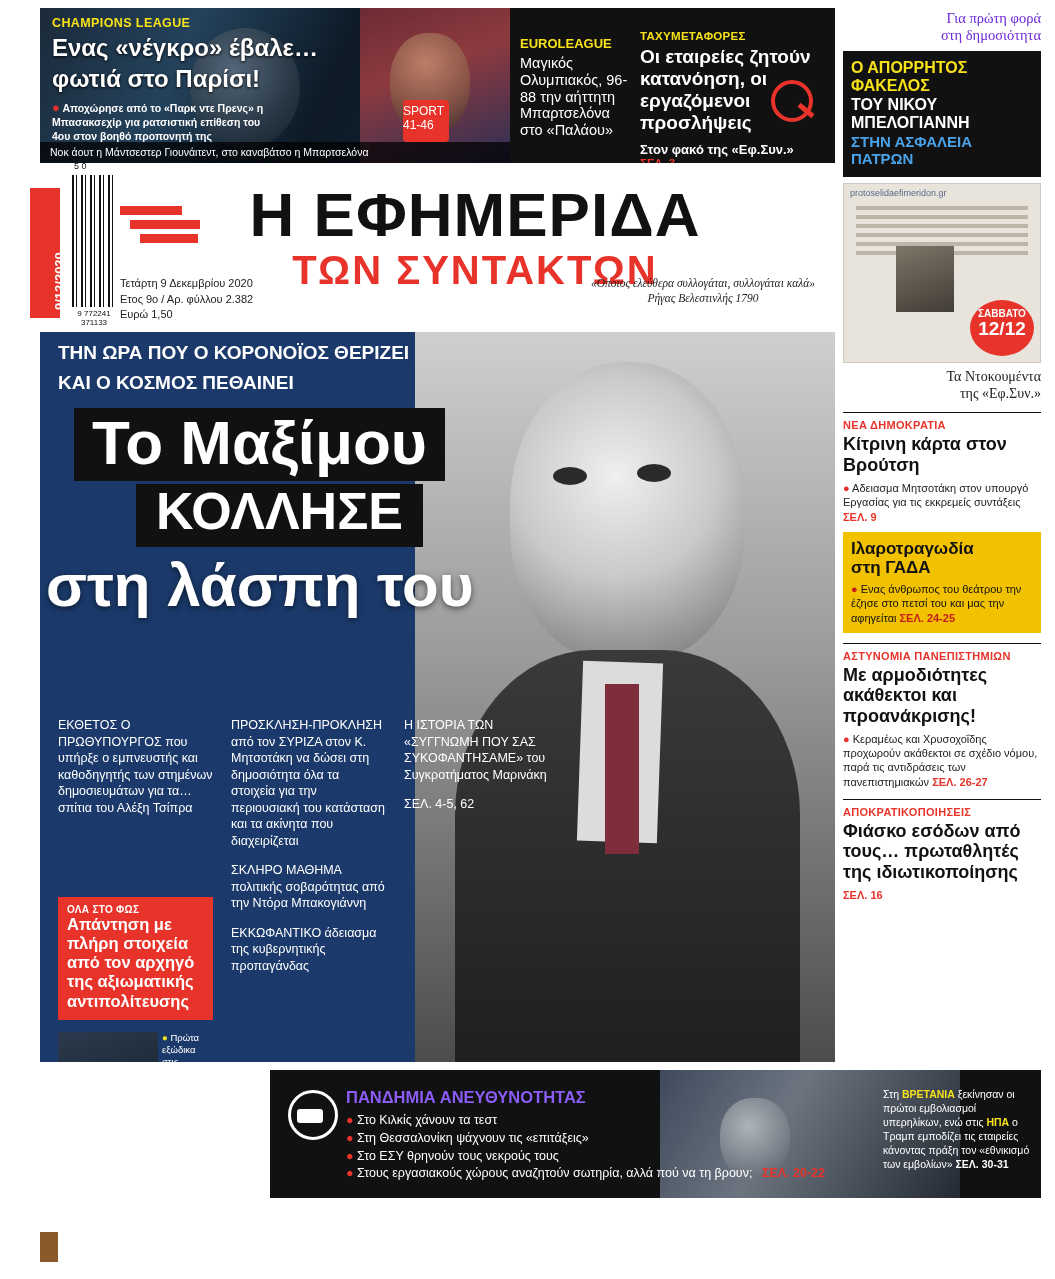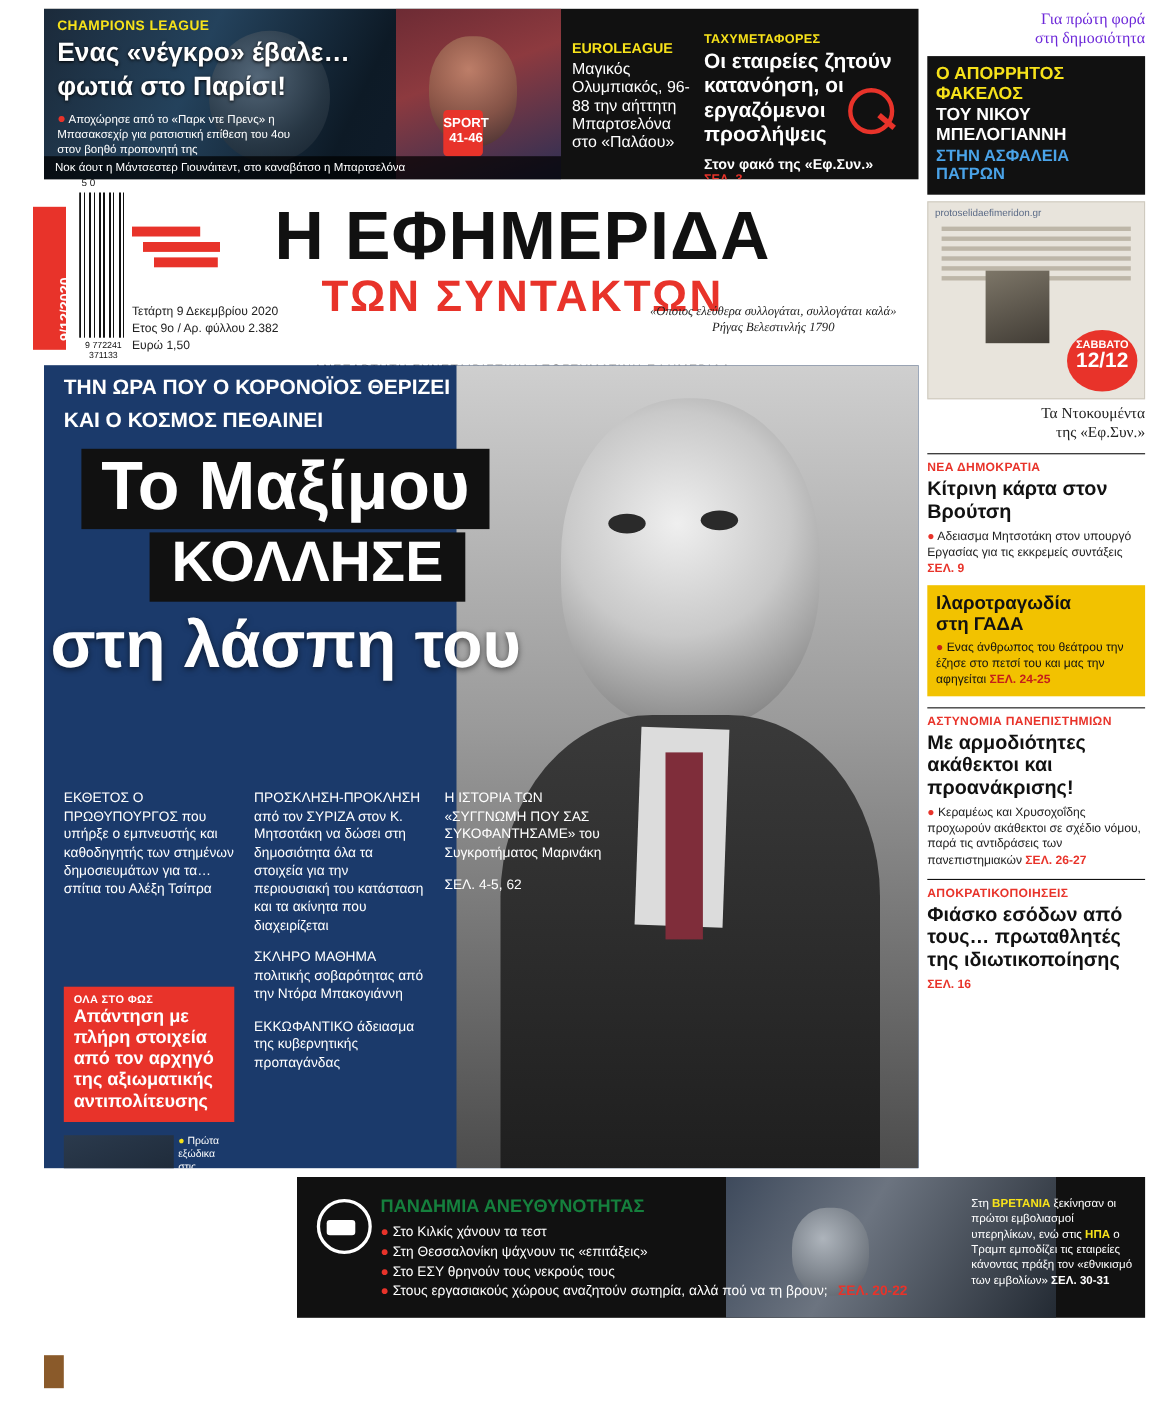--- a/index.html
+++ b/index.html
@@ -19,26 +19,26 @@
     background:linear-gradient(115deg,#1b2a3a 0%,#24425c 30%,#0d1a26 60%,#132032 100%);}
   .ts-photo:after{content:"";position:absolute;left:150px;top:20px;width:110px;height:120px;border-radius:50%;
     background:radial-gradient(circle at 40% 35%,#5d6f80 0%,#2a3946 60%,#16212c 100%);opacity:.85;}
   .ts-photo2{position:absolute;left:320px;top:0;width:150px;height:155px;
     background:linear-gradient(160deg,#6d2b34 0%,#8d3a3f 40%,#2b2f55 100%);}
   .ts-photo2:after{content:"";position:absolute;left:30px;top:25px;width:80px;height:100px;border-radius:46%;
     background:radial-gradient(circle at 45% 30%,#c98f73 0%,#8a5a47 55%,#3b2a28 100%);opacity:.8;}
   .ts-col1{position:absolute;left:12px;top:8px;width:300px;color:#fff;}
   .ts-kicker{color:#f7e21a;font-weight:bold;font-size:12.5px;letter-spacing:.4px;}
   .ts-head{color:#fff;font-weight:bold;font-size:24px;line-height:1.08;margin-top:5px;text-shadow:0 1px 3px #000;}
-  .ts-bullet{margin-top:8px;font-size:10.5px;line-height:1.28;color:#fff;max-width:215px;}
+  .ts-bullet{margin-top:8px;font-size:10.5px;line-height:1.28;color:#fff;max-width:215px;font-weight:bold;}
   .ts-bullet .dot{color:#e8332a;font-size:13px;}
   .ts-bottombar{position:absolute;left:0;bottom:0;width:470px;height:21px;background:rgba(0,0,0,.72);
     color:#fff;font-size:10.5px;line-height:21px;padding-left:10px;box-sizing:border-box;}
-  .sportbadge{position:absolute;left:363px;top:92px;width:36px;height:42px;background:#e8332a;color:#fff;
-    border-radius:4px;font-weight:bold;font-size:12px;text-align:right;line-height:1.15;padding-top:5px;box-sizing:border-box;}
+  .sportbadge{position:absolute;left:363px;top:92px;width:46px;height:42px;background:#e8332a;color:#fff;
+    border-radius:4px;font-weight:normal;font-size:12px;text-align:left;line-height:1.15;padding-top:5px;box-sizing:border-box;}
   .ts-col2{position:absolute;left:480px;top:28px;width:108px;color:#fff;}
   .ts-col2 .k{color:#f7e21a;font-weight:bold;font-size:13px;}
   .ts-col2 .t{font-size:14.5px;line-height:1.16;margin-top:4px;font-weight:normal;}
   .ts-col3{position:absolute;left:600px;top:22px;width:180px;color:#fff;}
   .ts-col3 .k{color:#f7e21a;font-weight:bold;font-size:11.5px;letter-spacing:.3px;}
   .ts-col3 .t{font-size:19px;font-weight:bold;line-height:1.15;margin-top:4px;}
   .ts-col3 .f{font-size:13px;font-weight:bold;margin-top:9px;}
   .ts-col3 .s{font-size:11.5px;font-weight:bold;color:#e8332a;}
   .magnifier{position:absolute;right:16px;top:72px;width:48px;height:48px;}
   .magnifier .ring{position:absolute;left:0;top:0;width:34px;height:34px;border:4px solid #e8332a;border-radius:50%;}
@@ -124,21 +124,21 @@
   .tsipras-cap{position:absolute;left:122px;top:700px;width:52px;color:#fff;font-size:9.5px;line-height:1.25;}
 
   
   .bottom{position:absolute;left:270px;top:1070px;width:771px;height:128px;background:#111;overflow:hidden;}
   .bt-photo{position:absolute;left:390px;top:0;width:300px;height:128px;
     background:linear-gradient(120deg,#3e4a5c 0%,#6c7480 40%,#232a33 100%);}
   .bt-photo:after{content:"";position:absolute;left:60px;top:28px;width:70px;height:80px;border-radius:45%;
     background:radial-gradient(circle at 40% 35%,#c0c6cc,#4e555e);opacity:.8;}
   .mask-icon{position:absolute;left:18px;top:20px;width:44px;height:44px;border:3px solid #fff;border-radius:50%;}
   .mask-icon .m{position:absolute;left:6px;top:16px;width:26px;height:14px;background:#fff;border-radius:3px;}
-  .bt-title{position:absolute;left:76px;top:18px;color:#15803d;font-weight:bold;font-size:16.5px;}
+  .bt-title{position:absolute;left:76px;top:18px;color:#8b5cf6;font-weight:bold;font-size:16.5px;}
   .bt-list{position:absolute;left:76px;top:42px;color:#fff;font-size:12.5px;line-height:1.42;}
   .bt-list .dot{color:#e8332a;}
   .bt-right{position:absolute;right:8px;top:18px;width:150px;color:#fff;font-size:10.5px;line-height:1.33;}
   .bt-right b{color:#f7e21a;}
   .sel-red{color:#e8332a;font-weight:bold;}
   .sel-white{font-weight:bold;}
 
   .footmark{position:absolute;left:40px;top:1232px;width:18px;height:30px;background:#8a5a2a;}
   .clear{clear:both;}
 </style>

